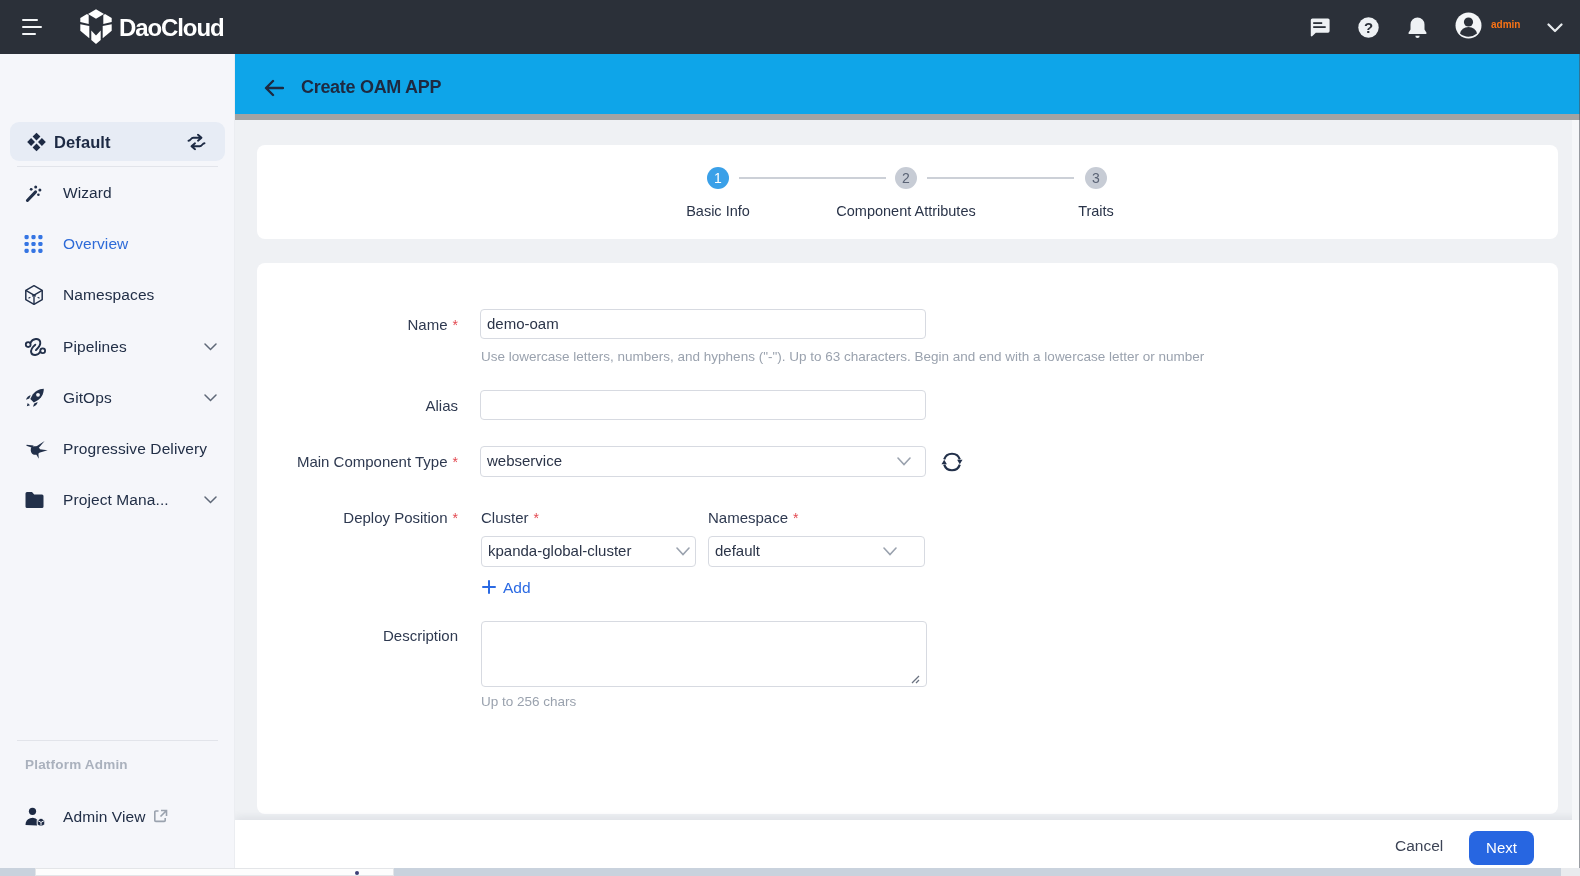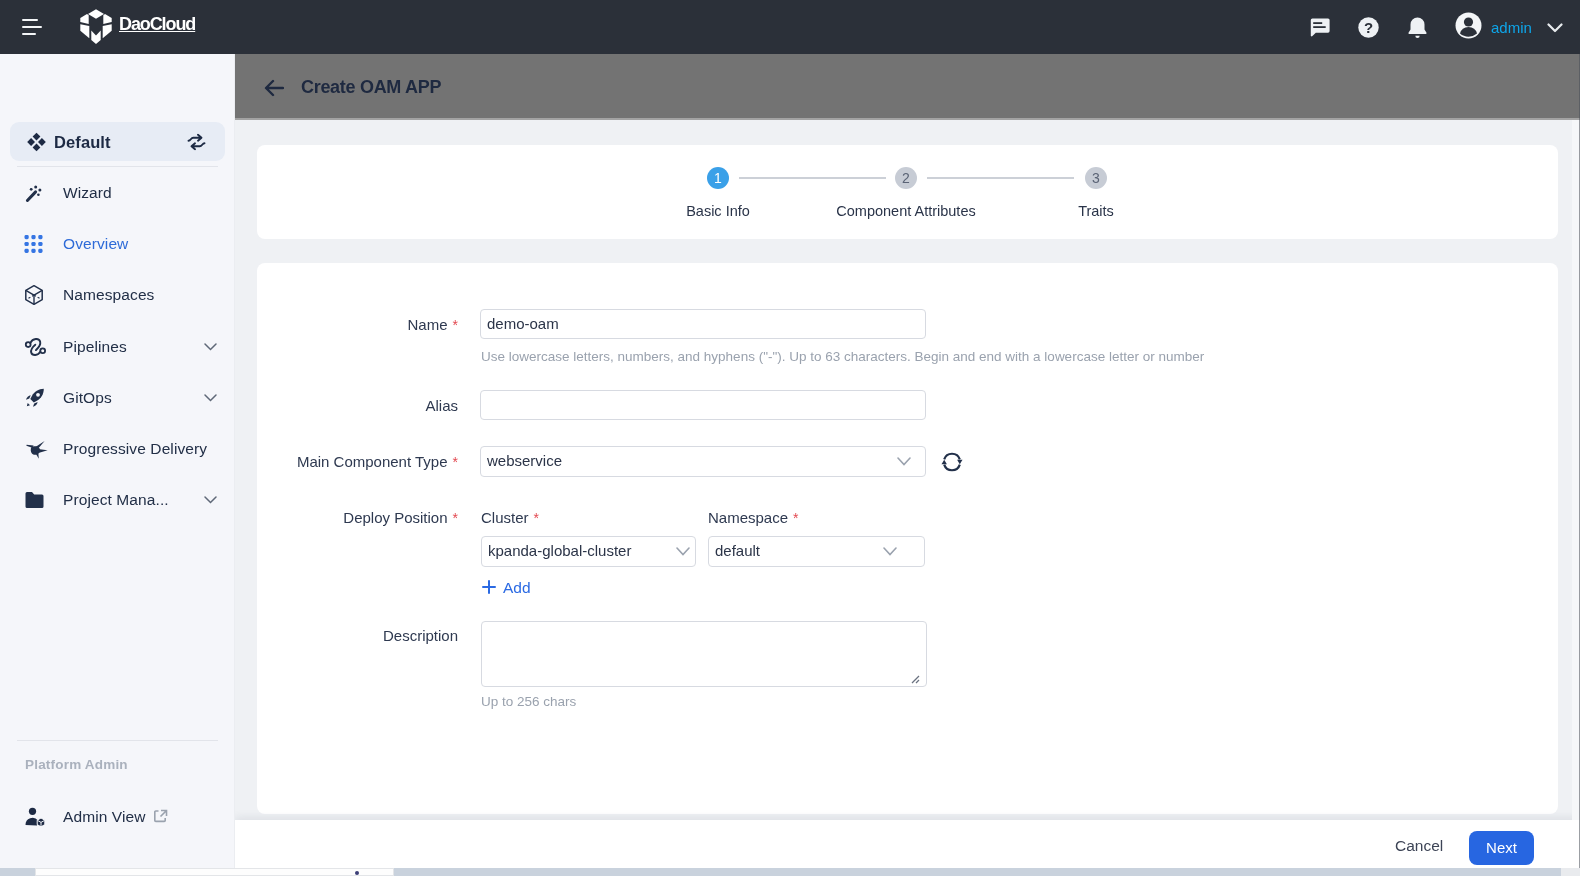--- a/index.html
+++ b/index.html
@@ -2,37 +2,37 @@
 <html><head>
 <meta charset="utf-8">
 <style>
   * { margin:0; padding:0; box-sizing:border-box; }
   html,body { width:1580px; height:876px; overflow:hidden; font-family:"Liberation Sans", sans-serif; background:#eff1f4; }
   .abs { position:absolute; }
   
   #topbar { position:absolute; left:0; top:0; width:1580px; height:54px; background:#2b3039; }
   #burger { position:absolute; left:22px; top:19px; width:20px; height:17px; }
   #burger span { position:absolute; height:2.4px; border-radius:2px; background:#f4f6f8; left:0; }
-  #logo-text { position:absolute; left:119px; top:14px; color:#fff; font-size:18px; font-weight:bold; letter-spacing:-1.1px;text-decoration:underline; }
+  #logo-text { position:absolute; left:119px; top:14px; color:#fff; font-size:24px; font-weight:bold; letter-spacing:-1.1px; }
   .tb-ico { position:absolute; top:16px; }
-  #tb-admin { position:absolute; left:1491px; top:19px; color:#0ea5e9; font-size:15px; }
+  #tb-admin { position:absolute; left:1491px; top:19px; color:#f97316; font-size:10px;font-weight:bold; }
   
   #sidebar { position:absolute; left:0; top:54px; width:235px; height:822px; background:#f5f6fa; border-right:1px solid #ebedf1; }
   .side-item { position:absolute; left:0; width:235px; height:40px; }
   .side-ico { position:absolute; left:24px; top:50%; transform:translateY(-50%); }
   .side-txt { position:absolute; left:63px; top:50%; transform:translateY(-50%); font-size:15.5px; color:#222f47; font-weight:500; letter-spacing:0.1px; white-space:nowrap; }
   .chev { position:absolute; right:18px; top:50%; transform:translateY(-50%); }
   #wb-head { position:absolute; left:0; top:20px; width:235px; height:40px; }
   #wb-head .side-txt { font-size:17.5px; font-weight:bold; color:#1d2a44; }
   #def-item { position:absolute; left:10px; top:68px; width:215px; height:39px; background:#e7ecf5; border-radius:9px; }
   #def-item .side-txt { left:44px; font-size:16.5px; font-weight:bold; color:#1d2a44; }
   .divider { position:absolute; left:17px; width:201px; height:1px; background:#e2e4ea; }
   #plat-label { position:absolute; left:25px; top:703px; font-size:13.5px; font-weight:bold; color:#aab1bd; letter-spacing:0.2px; }
   
-  #titlebar { position:absolute; left:235px; top:54px; width:1345px; height:66px; background:#737373; border-bottom:2px solid #a3a3a3; }
+  #titlebar { position:absolute; left:235px; top:54px; width:1345px; height:66px; background:#0ea5e9; border-bottom:6px solid #a3a3a3; }
   #titlebar .title { position:absolute; left:66px; top:23px; font-size:18px; font-weight:bold; letter-spacing:-0.3px; color:#1e2940; }
   
   .card { position:absolute; left:257px; width:1301px; background:#fff; border-radius:8px; }
   #stepcard { top:145px; height:94px; }
   #formcard { top:263px; height:551px; }
   
   .stp-circle { position:absolute; width:22px; height:22px; border-radius:50%; text-align:center; line-height:22px; font-size:14px; top:22px; }
   .stp-on { background:#3aa0e8; color:#fff; }
   .stp-off { background:#c7ccd5; color:#5a6375; }
   .stp-line { position:absolute; height:2px; background:#ccd0d7; top:32px; }

